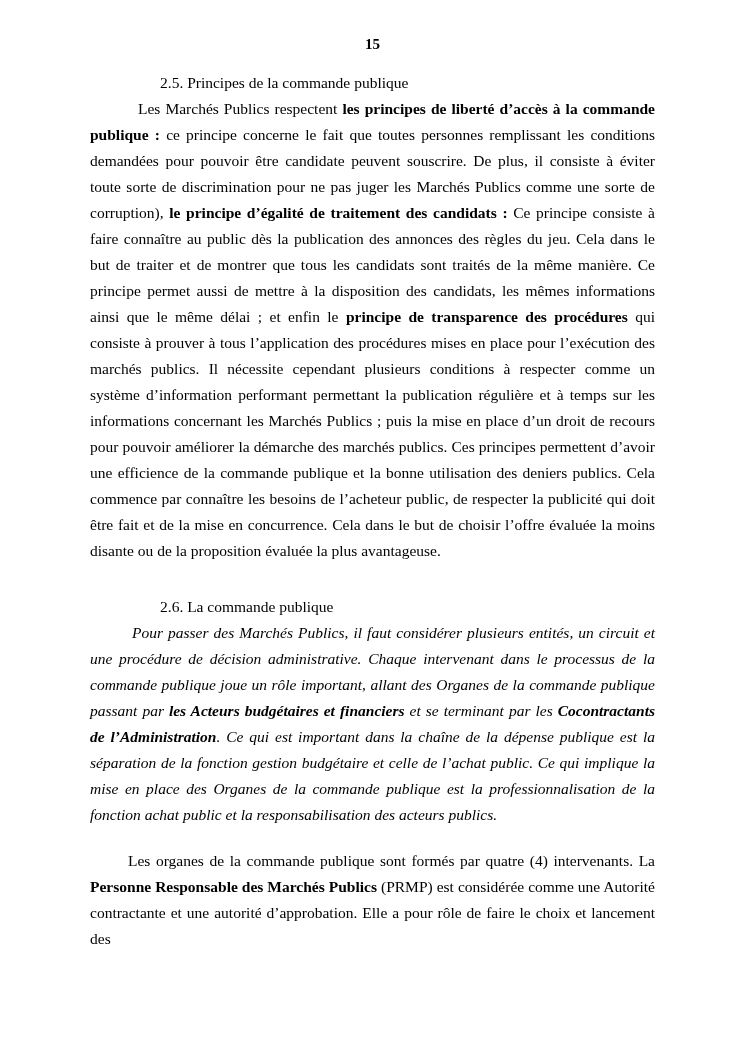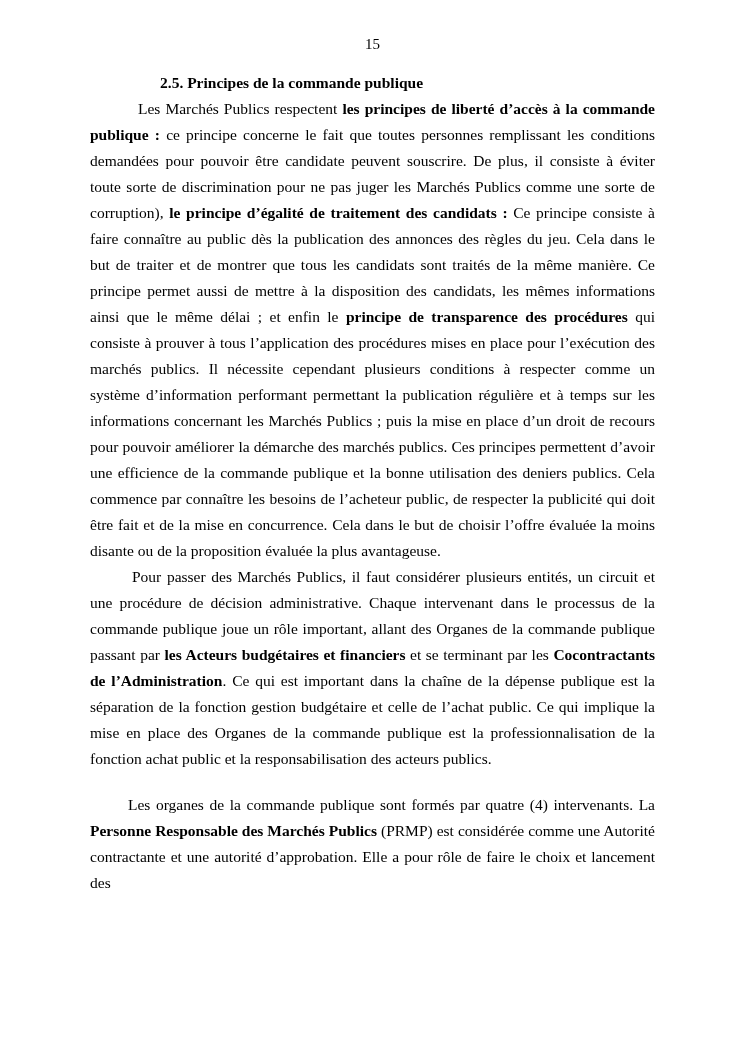--- a/index.html
+++ b/index.html
@@ -14,48 +14,50 @@
     font-size: 15.5px;
     line-height: 26px;
     padding: 34px 90px 0 90px;
     overflow: hidden;
   }
   .page-number {
     text-align: center;
     font-size: 15px;
     line-height: 20px;
     margin-bottom: 16px;
+    font-weight: bold;
   }
   .heading {
-    font-weight: bold;
+    font-weight: normal;
     font-size: 15.5px;
     line-height: 26px;
     margin: 0;
     text-indent: 70px;
   }
   .heading.spaced-before {
     margin-top: 30px;
   }
   .para {
     margin: 0;
     text-align: justify;
   }
   .para.indent-lg { text-indent: 48px; }
-  .para.indent-md { text-indent: 42px; }
+  .para.indent-md { text-indent: 42px; font-style: italic; }
   .para.indent-sm { text-indent: 38px; }
   .para.spaced-before { margin-top: 20px; }
   b { font-weight: bold; }
 </style>
 </head>
 <body>
 
 <div class="page">
   <div class="page-number">15</div>
 
   <h2 class="heading">2.5. Principes de la commande publique</h2>
 
   <p class="para indent-lg"><span>Les Marchés Publics respectent </span><b>les principes de liberté d’accès à la commande publique : </b><span>ce principe concerne le fait que toutes personnes remplissant les conditions demandées pour pouvoir être candidate peuvent souscrire. De plus, il consiste à éviter toute sorte de discrimination pour ne pas juger les Marchés Publics comme une sorte de corruption), </span><b>le principe d’égalité de traitement des candidats : </b><span>Ce principe consiste à faire connaître au public dès la publication des annonces des règles du jeu. Cela dans le but de traiter et de montrer que tous les candidats sont traités de la même manière. Ce principe permet aussi de mettre à la disposition des candidats, les mêmes informations ainsi que le même délai ; et enfin le </span><b>principe de transparence des procédures</b><span> qui consiste à prouver à tous l’application des procédures mises en place pour l’exécution des marchés publics. Il nécessite cependant plusieurs conditions à respecter comme un système d’information performant permettant la publication régulière et à temps sur les informations concernant les Marchés Publics ; puis la mise en place d’un droit de recours pour pouvoir améliorer la démarche des marchés publics. Ces principes permettent d’avoir une efficience de la commande publique et la bonne utilisation des deniers publics. Cela commence par connaître les besoins de l’acheteur public, de respecter la publicité qui doit être fait et de la mise en concurrence. Cela dans le but de choisir  l’offre évaluée la moins disante ou de la proposition évaluée la plus avantageuse.</span></p>
 
+  <h2 class="heading spaced-before">2.6. La commande publique</h2>
 
   <p class="para indent-md"><span>Pour passer des Marchés Publics, il faut considérer plusieurs entités, un circuit et une procédure de décision administrative. Chaque intervenant dans le processus de la commande publique joue un rôle important, allant des Organes de la commande publique  passant par </span><b>les Acteurs budgétaires et financiers</b><span> et se terminant par les </span><b>Cocontractants de l’Administration</b><span>. Ce qui est important dans la chaîne de la dépense publique est la séparation de la fonction gestion budgétaire et celle de l’achat public. Ce qui implique la  mise en place des Organes de la commande publique est la professionnalisation de la fonction achat public et la responsabilisation des acteurs publics.</span></p>
 
   <p class="para indent-sm spaced-before"><span>Les organes de la commande publique sont formés par quatre (4) intervenants. La </span><b>Personne Responsable des Marchés Publics</b><span> (PRMP) est considérée comme une Autorité contractante et une autorité d’approbation. Elle a pour rôle de faire le choix et lancement des</span></p>
 </div>
 
 </body></html>

